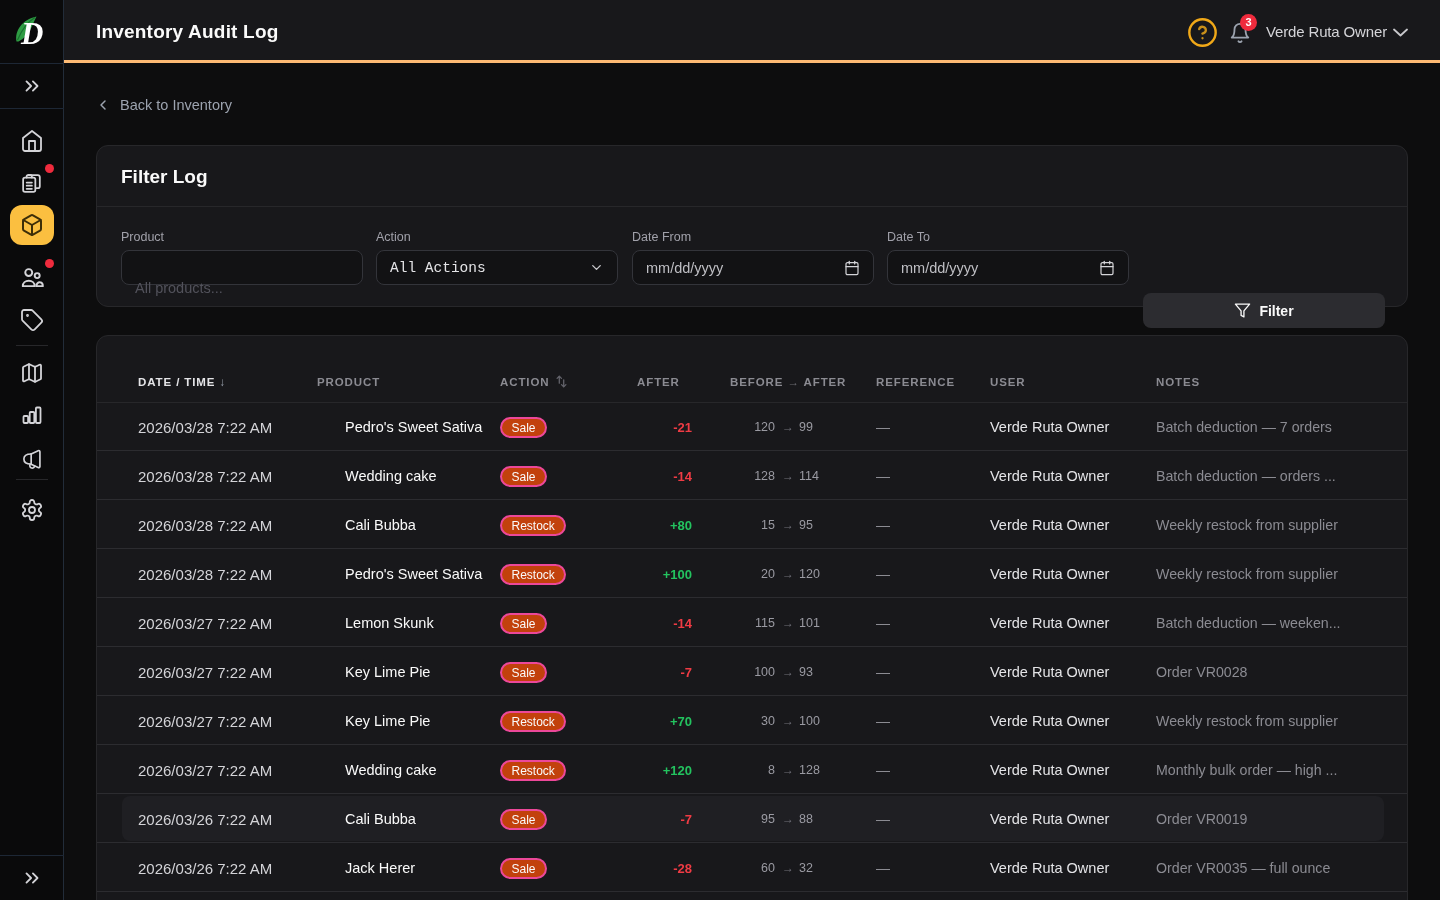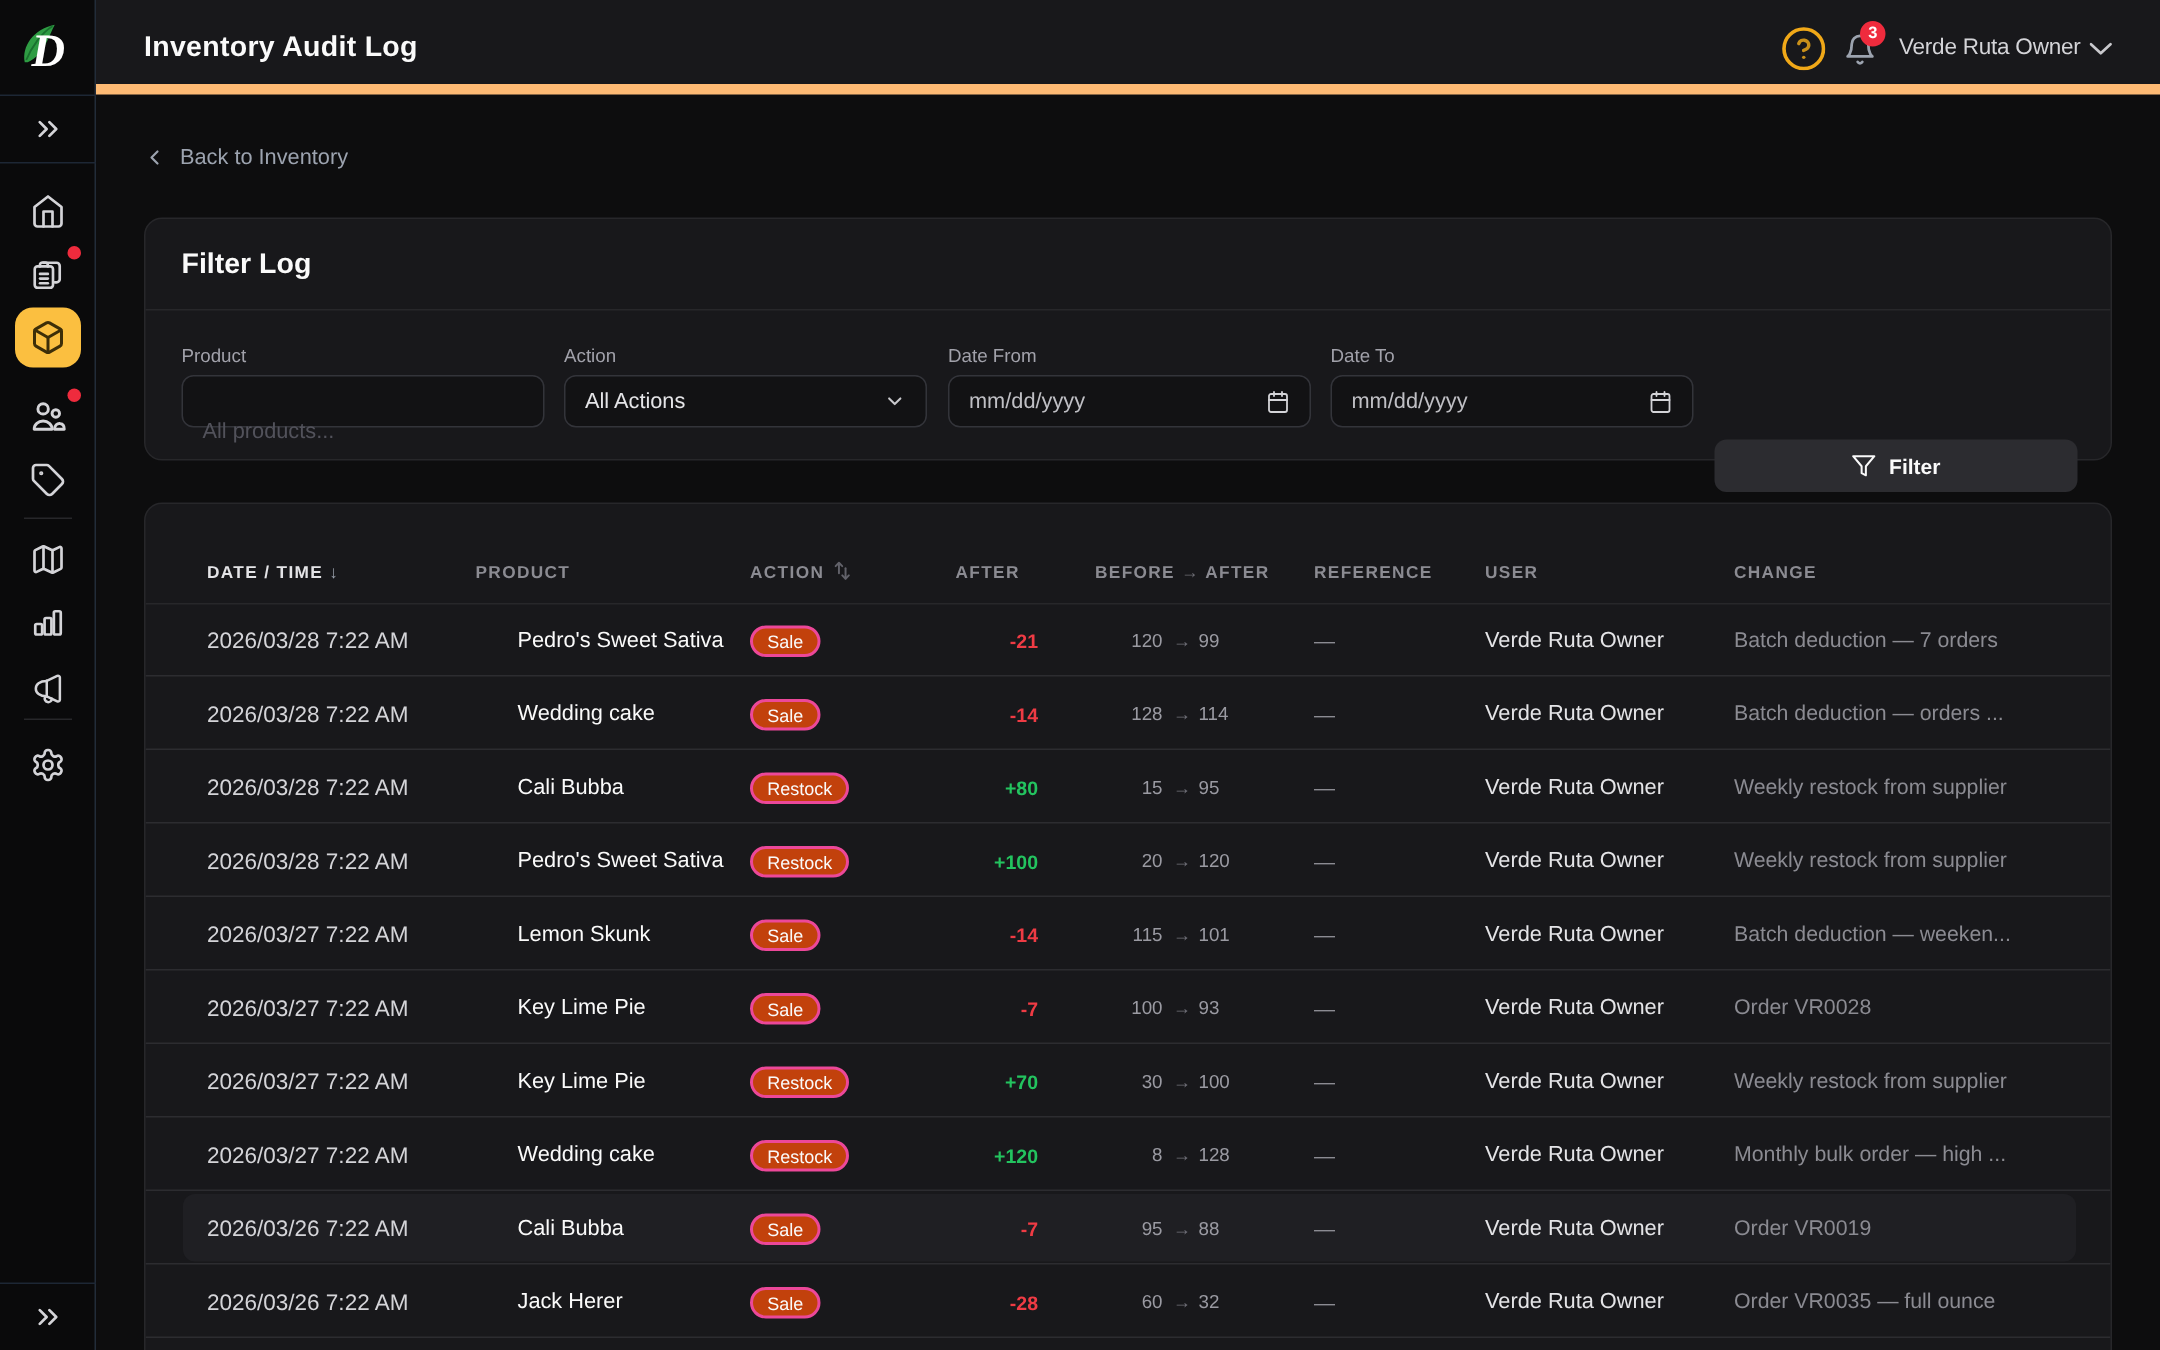--- a/index.html
+++ b/index.html
@@ -9,21 +9,21 @@
 
 
 #sidebar { position:absolute; left:0; top:0; width:64px; height:900px; background:#0a0a0b; border-right:1px solid #222c39; }
 #sidebar .sep { position:absolute; left:0; width:64px; height:1px; background:#1d2735; }
 #sidebar .sep2 { position:absolute; left:16px; width:32px; height:1px; background:#27272a; }
 .icn { position:absolute; left:32px; transform:translate(-50%,-50%); color:#d4d4d8; }
 .active-pill { position:absolute; left:10px; top:205px; width:44px; height:40px; border-radius:12px; background:#fbbf40; }
 .reddot { position:absolute; width:9px; height:9px; border-radius:50%; background:#ef2b3d; }
 
 
-#header { position:absolute; left:64px; top:0; width:1376px; height:63px; background:#18181b; border-bottom:7px solid #fdba74; }
+#header { position:absolute; left:64px; top:0; width:1376px; height:63px; background:#18181b; border-bottom:3px solid #fdba74; }
 #htitle { position:absolute; left:32px; top:21px; font-size:19px; font-weight:bold; color:#fafafa; letter-spacing:0.2px; }
 
 
 #content { position:absolute; left:64px; top:64px; width:1376px; height:836px; background:#0d0d0e; }
 #backlink { position:absolute; left:31px; top:33px; color:#9ca3af; font-size:14.5px; display:flex; align-items:center; gap:9px; }
 
 .card { position:absolute; left:32px; width:1312px; background:#18181b; border:1px solid #27272a; border-radius:12px; }
 #fcard { top:81px; height:162px; }
 #fcard h2 { position:absolute; left:24px; top:20px; font-size:19px; font-weight:bold; color:#fafafa; }
 #fcard .hline { position:absolute; left:0; top:60px; width:100%; height:1px; background:#27272a; }
@@ -197,21 +197,21 @@
     <h2>Filter Log</h2>
     <div class="hline"></div>
     <div class="fcol" style="left:24px;">
       <label>Product</label>
       <div class="finput">
           <span class="ph">All products...</span>
         </div>
     </div>
     <div class="fcol" style="left:279px;">
       <label>Action</label>
-      <div class="finput" style="justify-content:space-between;">
+      <div class="finput" style="justify-content:space-between;font-family:Liberation Mono, monospace;">
           <span>All Actions</span>
         <svg width="15" height="15" viewBox="0 0 24 24" fill="none" stroke="#c8c8cc" stroke-width="2.2" stroke-linecap="round" stroke-linejoin="round">
             <path d="m6 9 6 6 6-6"></path>
           </svg>
       </div>
     </div>
     <div class="fcol" style="left:535px;">
       <label>Date From</label>
       <div class="finput" style="justify-content:space-between;">
           <span class="dateph">mm/dd/yyyy</span>
@@ -249,21 +249,21 @@
     <div class="th" style="left:403px;">ACTION <svg style="display:inline-block;vertical-align:-2px;margin-left:2px;" width="11" height="13" viewBox="0 0 11 13" fill="none" stroke="#62626a" stroke-width="1.3" stroke-linecap="round" stroke-linejoin="round">
           <path d="M3.3 8.2V1.4"></path>
           <path d="M1.1 3.4 3.3 1.2 5.5 3.4"></path>
           <path d="M7.7 4.8v6.8"></path>
           <path d="M5.5 9.6l2.2 2.2 2.2-2.2"></path>
         </svg></div>
     <div class="th" style="left:540px;">AFTER</div>
     <div class="th" style="left:779px;">REFERENCE</div>
     <div class="th" style="left:633px;">BEFORE <span style="color:#6b6b72;">→</span> AFTER</div>
     <div class="th" style="left:893px;">USER</div>
-    <div class="th" style="left:1059px;">CHANGE</div>
+    <div class="th" style="left:1059px;">NOTES</div>
     <div id="thline"></div>
     <div id="rows">
         <div class="row" style="top:66px;">
     <div class="dt">2026/03/28 7:22 AM</div>
     <div class="pr">Pedro's Sweet Sativa</div>
     <div class="pill">Sale</div>
     <div class="chg neg">-21</div>
     <div class="bef">120</div>
     <div class="arr">→</div>
     <div class="aft">99</div>

